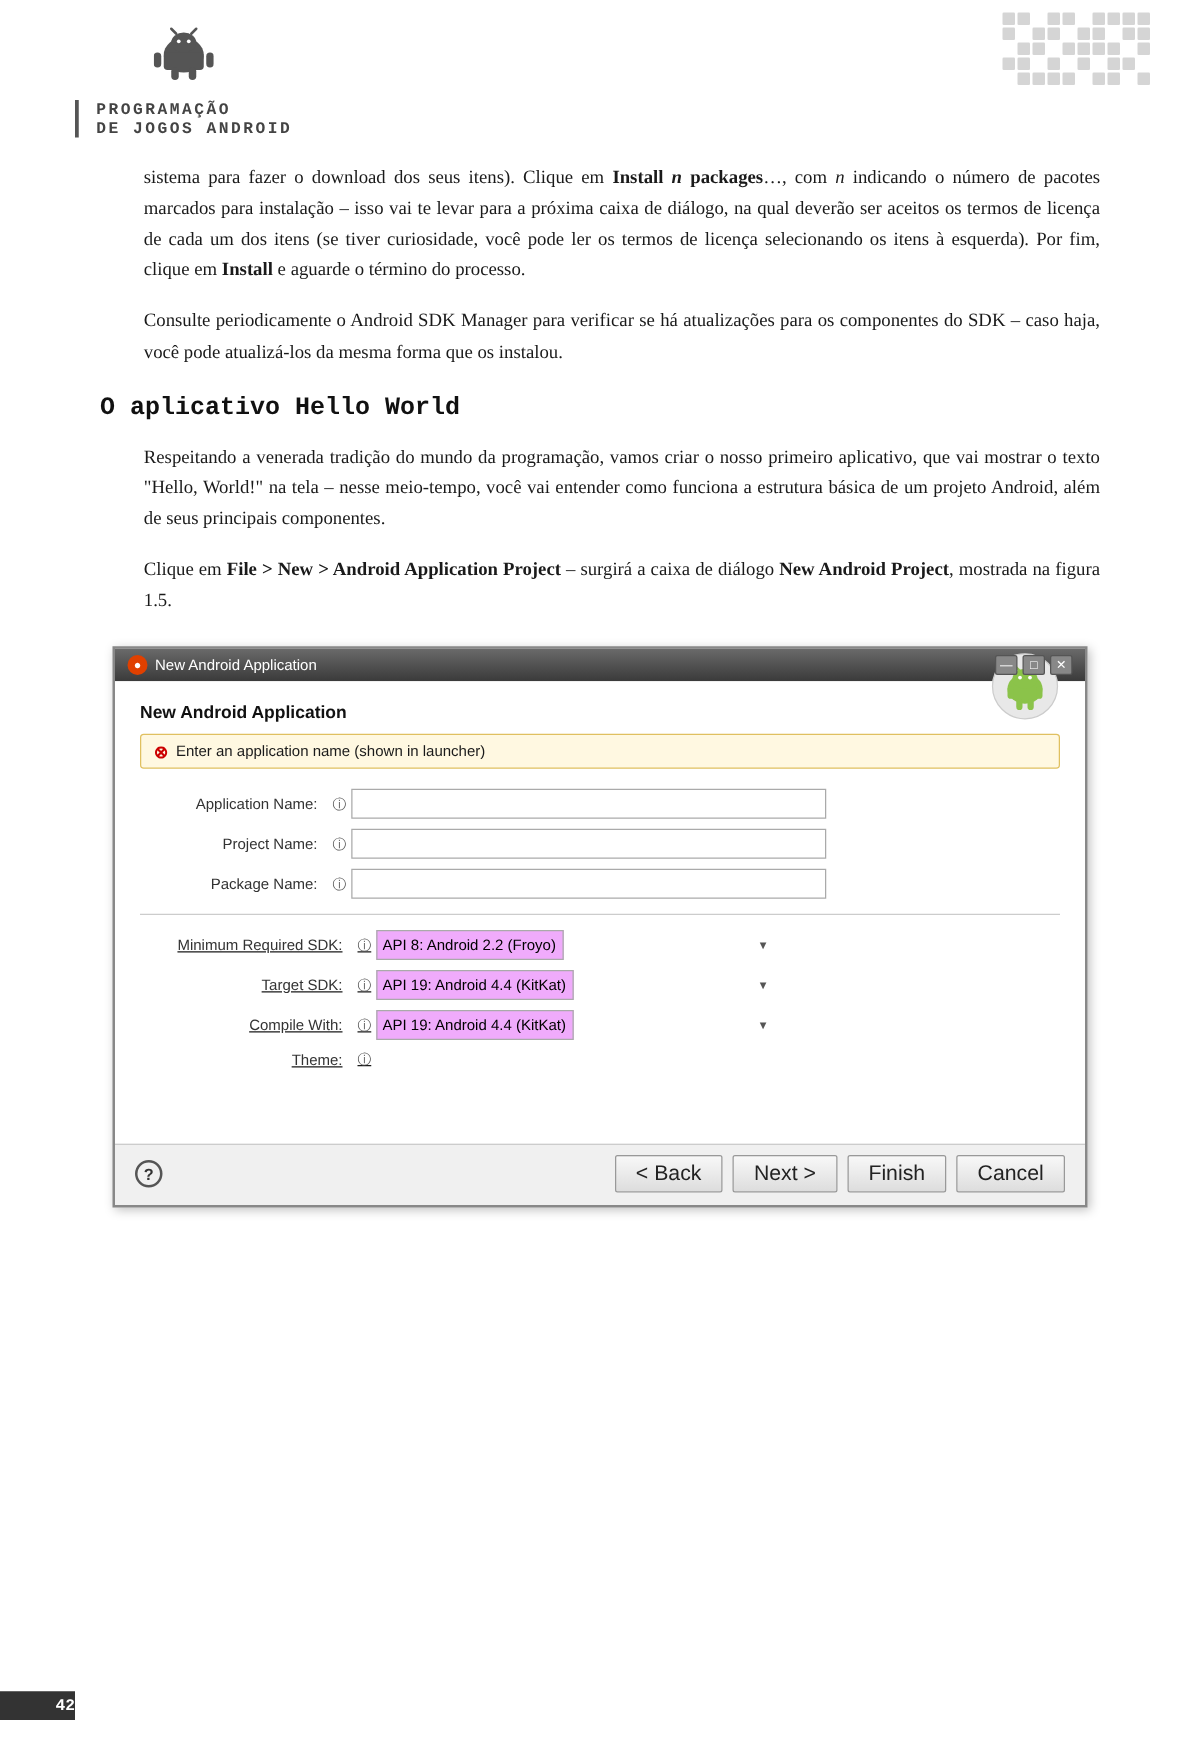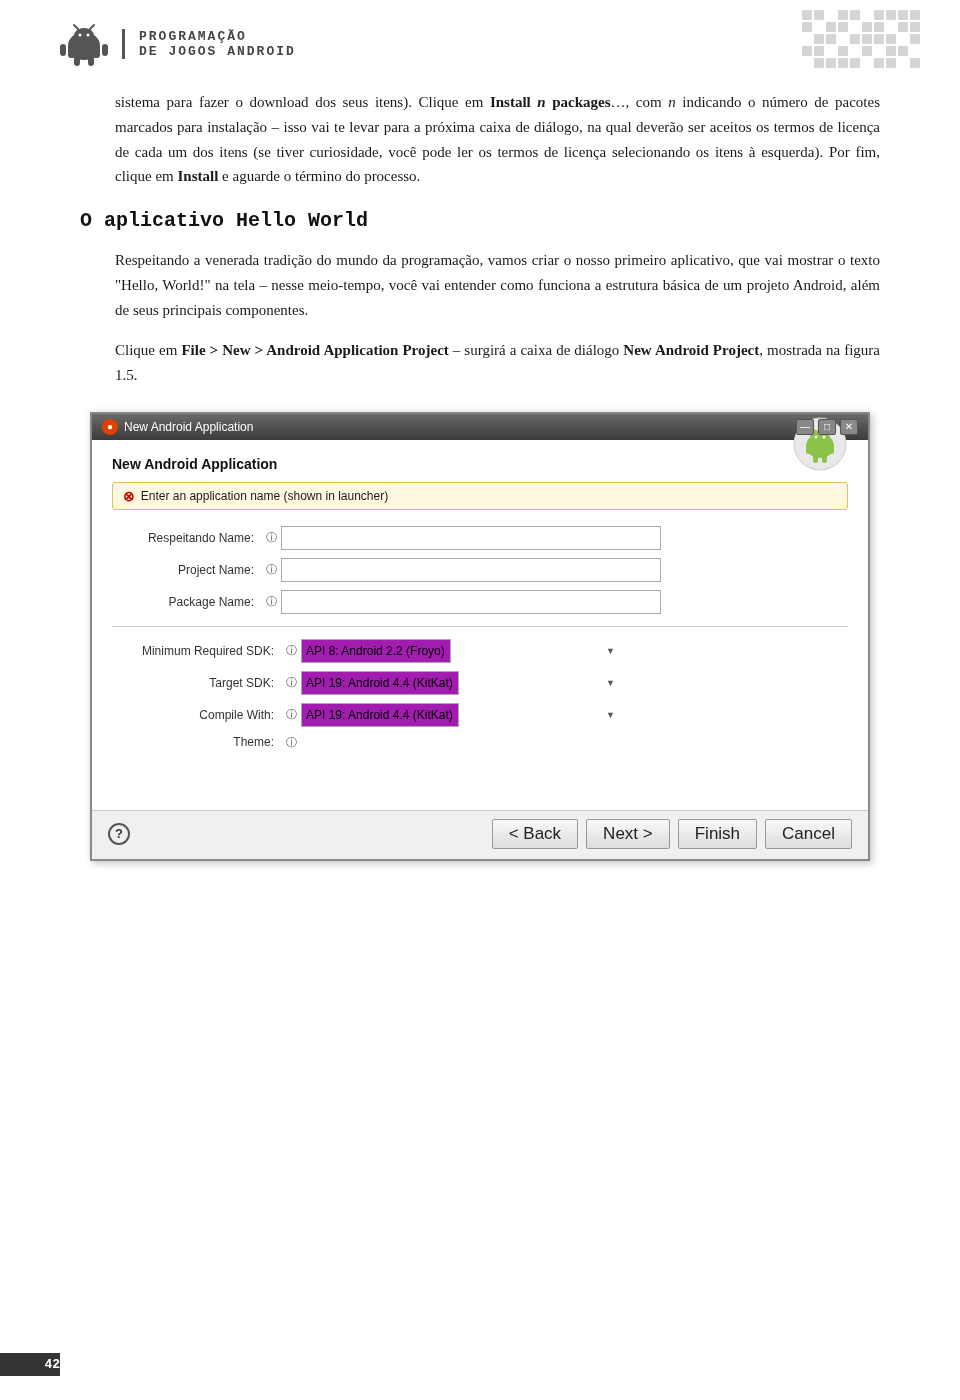--- a/index.html
+++ b/index.html
@@ -20,20 +20,21 @@
       border-bottom: none;
       display: flex;
       align-items: center;
       gap: 18px;
       min-height: 80px;
     }
     .header-logo {
       display: flex;
       align-items: center;
       gap: 14px;
+      flex-direction: column;
     }
     .android-icon {
       width: 48px;
       height: 48px;
       flex-shrink: 0;
     }
     .header-title-block {
       display: flex;
       flex-direction: column;
       border-left: 3px solid #555;
@@ -219,33 +220,34 @@
       border: none;
       border-top: 1px solid #ccc;
       margin: 12px 0;
     }
 
     .sdk-group {
       display: flex;
       align-items: center;
       margin-bottom: 8px;
       padding-left: 20px;
+      text-decoration: underline;
     }
     .sdk-label {
       min-width: 150px;
       text-align: right;
       padding-right: 8px;
       font-size: 12px;
       color: #333;
     }
     .sdk-select {
       flex: 1;
       height: 24px;
       border: 1px solid #aaa;
-      background: #a21caf;
+      background: #f0abfc;
       font-size: 12px;
       max-width: 320px;
       padding: 0 4px;
       appearance: none;
       -webkit-appearance: none;
       cursor: pointer;
       position: relative;
     }
     .sdk-select-wrap {
       position: relative;
@@ -423,20 +425,21 @@
       <div class="deco-cell"></div>
   </div>
 </div>
 
 <div class="content">
 
   <p class="para">
     <span>sistema para fazer o download dos seus itens). Clique em </span><strong>Install <em>n</em> packages</strong><span>…, com <em>n</em> indicando o número de pacotes marcados para instalação – isso vai te levar para a próxima caixa de diálogo, na qual deverão ser aceitos os termos de licença de cada um dos itens (se tiver curiosidade, você pode ler os termos de licença selecionando os itens à esquerda). Por fim, clique em </span><strong>Install</strong><span> e aguarde o término do processo.</span>
   </p>
 
+  <p class="para">Consulte periodicamente o Android SDK Manager para verificar se há atualizações para os componentes do SDK – caso haja, você pode atualizá-los da mesma forma que os instalou.</p>
 
   <h2 class="section-heading">O aplicativo Hello World</h2>
 
   <p class="para">Respeitando a venerada tradição do mundo da programação, vamos criar o nosso primeiro aplicativo, que vai mostrar o texto "Hello, World!" na tela – nesse meio-tempo, você vai entender como funciona a estrutura básica de um projeto Android, além de seus principais componentes.</p>
 
   <p class="para">
     <span>Clique em </span><strong>File &gt; New &gt; Android Application Project</strong><span> – surgirá a caixa de diálogo </span><strong>New Android Project</strong><span>, mostrada na figura 1.5.</span>
   </p>
 
   <div class="dialog-container">
@@ -470,21 +473,21 @@
       </svg>
 
       <div class="dialog-section-title">New Android Application</div>
 
       <div class="dialog-warning">
         <span class="warning-icon">⊗</span>
         <span>Enter an application name (shown in launcher)</span>
       </div>
 
       <div class="form-group">
-        <label class="form-label">Respeitando Name:</label>
+        <label class="form-label">Application Name:</label>
         <span class="form-info-icon">ⓘ</span>
         <input class="form-input" type="text" style="margin-left: 4px;">
       </div>
       <div class="form-group">
         <label class="form-label">Project Name:</label>
         <span class="form-info-icon">ⓘ</span>
         <input class="form-input" type="text" style="margin-left: 4px;">
       </div>
       <div class="form-group">
         <label class="form-label">Package Name:</label>

